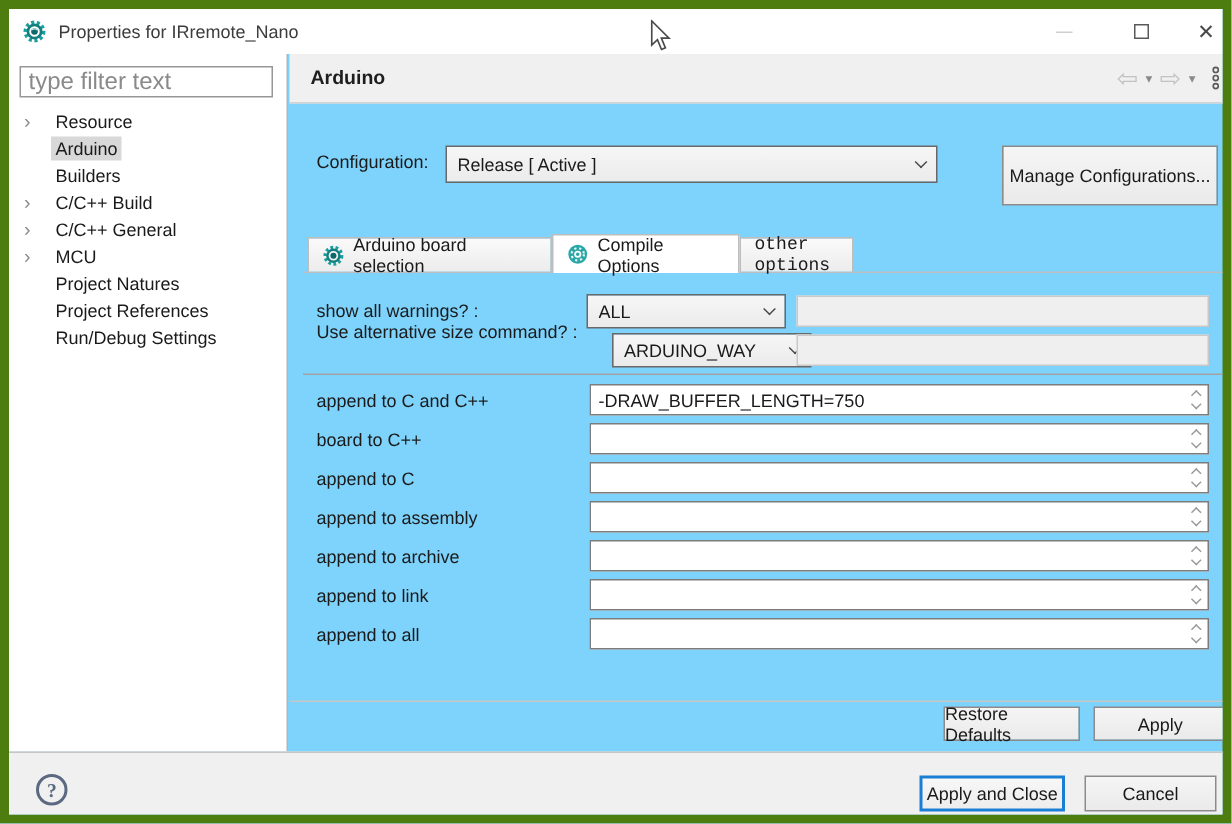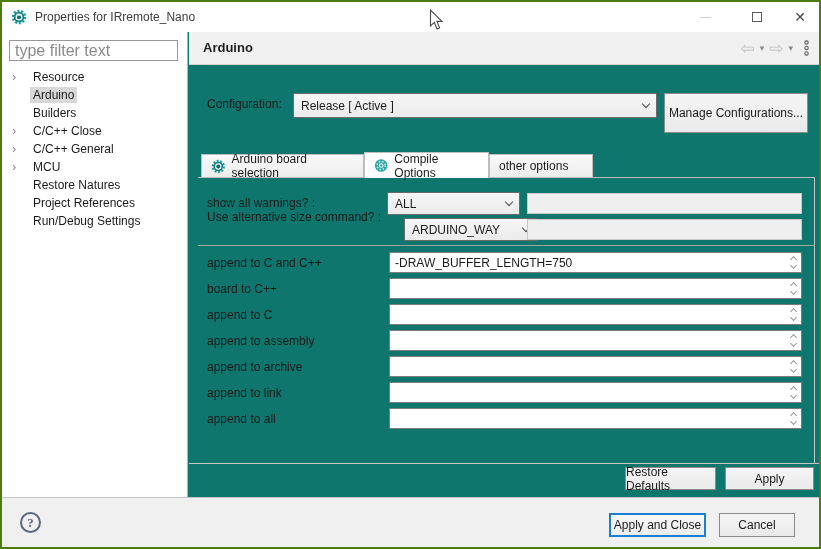--- a/index.html
+++ b/index.html
@@ -1,19 +1,19 @@
 <!DOCTYPE html>
 <html><head>
 <meta charset="utf-8">
 <style>
   html,body{margin:0;padding:0;background:#d4d4d4;}
   *{box-sizing:border-box;}
   .window{
-    position:relative;width:821px;height:549px;background:#0f766e;
-    border:2px solid #4d7c0f;font-family:"Liberation Sans",sans-serif;
+    position:relative;width:821px;height:549px;background:#7dd3fc;
+    border:6px solid #4d7c0f;font-family:"Liberation Sans",sans-serif;
     font-size:12px;color:#1a1a1a;overflow:hidden;
   }
   .abs{position:absolute;}
 
   
   .titlebar{left:0;top:0;width:819px;height:30px;background:#ffffff;}
   .title-icon{left:9px;top:7px;width:16px;height:16px;}
   .title-text{left:33px;top:0;height:30px;line-height:30px;color:#3c3c3c;}
   .win-btn{top:0;width:34px;height:30px;display:flex;align-items:center;justify-content:center;}
   .btn-min{left:686px;}
@@ -42,33 +42,33 @@
   .nav-caret{font-size:9px;color:#8a8a8a;padding:0 2px;}
   .nav-menu{padding:0 3px 0 6px;display:flex;align-items:center;}
 
   
   .cfg-label{left:205px;top:90px;height:24px;line-height:24px;}
   .combo{background:linear-gradient(#f6f6f6,#ebebeb);border:1px solid #696969;
     display:flex;align-items:center;justify-content:space-between;padding:0 7px;cursor:default;}
   .combo-val{white-space:nowrap;overflow:hidden;}
   .chev-down{width:6px;height:6px;border-right:1.3px solid #4a4a4a;border-bottom:1.3px solid #4a4a4a;
     transform:rotate(45deg);margin-top:-3px;flex:none;}
-  .cfg-combo{left:291px;top:91px;width:364px;height:25px;}
+  .cfg-combo{left:291px;top:91px;width:328px;height:25px;}
   .btn{background:linear-gradient(#f5f5f5,#eaeaea);border:1px solid #8b8b8b;
     display:flex;align-items:center;justify-content:center;font-size:12px;color:#1a1a1a;cursor:default;}
   .btn-manage{left:662px;top:91px;width:144px;height:40px;}
 
   
   .tab{display:flex;align-items:center;gap:6px;padding:0 9px;cursor:default;}
   .tab-inactive{top:152px;height:23px;background:linear-gradient(#fafafa,#ececec);
     border:1px solid #bdbdbd;border-bottom:none;z-index:2;}
   .tab-active{top:150px;height:26px;background:#ffffff;border:1px solid #bdbdbd;border-bottom:none;z-index:3;}
   .tab1{left:199px;width:163px;}
   .tab2{left:362px;width:125px;}
-  .tab3{left:487px;width:104px;}
+  .tab3{left:487px;width:76px;font-family:Liberation Mono, monospace;}
   .tab-underline{left:196px;top:175px;width:617px;height:1px;background:#bdbdbd;z-index:1;}
   .content-vline{left:812px;top:175px;width:1px;height:286px;background:#c6c6c6;}
   .group-sep{left:196px;top:243px;width:617px;height:1px;background:#a2a2a2;}
   .bottom-sep{left:187px;top:461px;width:633px;height:1px;background:#c6c6c6;}
 
   
   .form-label{left:205px;height:22px;line-height:22px;white-space:nowrap;}
   .row-combo{width:133px;height:23px;}
   .disabled-field{background:#efefef;border:1px solid #c9c9c9;}
   .spin-field{background:#ffffff;border:1px solid #7c7c7c;}
@@ -81,21 +81,21 @@
 
   .btn-restore{left:623px;top:465px;width:91px;height:23px;}
   .btn-apply{left:723px;top:465px;width:89px;height:23px;}
 
   
   .bottombar{left:0;top:495px;width:819px;height:52px;background:#f0f0f0;border-top:1px solid #c6c6c6;}
   .help-btn{position:absolute;left:18px;top:14px;width:21px;height:21px;border:2px solid #5a6880;border-radius:50%;
     color:#5a6880;font-size:13px;font-weight:bold;display:flex;align-items:center;justify-content:center;font-family:"Liberation Serif",serif;}
   .btn-apply-close{position:absolute;left:607px;top:15px;width:97px;height:24px;border:2px solid #1a7fd4;
     background:linear-gradient(#f7f7f7,#ededed);display:flex;align-items:center;justify-content:center;}
-  .btn-cancel{position:absolute;left:717px;top:15px;width:76px;height:24px;}
+  .btn-cancel{position:absolute;left:717px;top:15px;width:88px;height:24px;}
 
   
   .cursor{left:427px;top:7px;width:15px;height:22px;z-index:50;pointer-events:none;}
 </style>
 </head>
 <body>
 
 <div class="window">
 
   <div class="abs titlebar">
@@ -129,32 +129,32 @@
         <span class="tree-label">Resource</span>
       </div>
       <div class="tree-item selected">
         <span class="tree-label">Arduino</span>
       </div>
       <div class="tree-item">
         <span class="tree-label">Builders</span>
       </div>
       <div class="tree-item">
         <span class="tree-arrow">›</span>
-        <span class="tree-label">C/C++ Close</span>
+        <span class="tree-label">C/C++ Build</span>
       </div>
       <div class="tree-item">
         <span class="tree-arrow">›</span>
         <span class="tree-label">C/C++ General</span>
       </div>
       <div class="tree-item">
         <span class="tree-arrow">›</span>
         <span class="tree-label">MCU</span>
       </div>
       <div class="tree-item">
-        <span class="tree-label">Restore Natures</span>
+        <span class="tree-label">Project Natures</span>
       </div>
       <div class="tree-item">
         <span class="tree-label">Project References</span>
       </div>
       <div class="tree-item">
         <span class="tree-label">Run/Debug Settings</span>
       </div>
     </div>
   </div>
 

